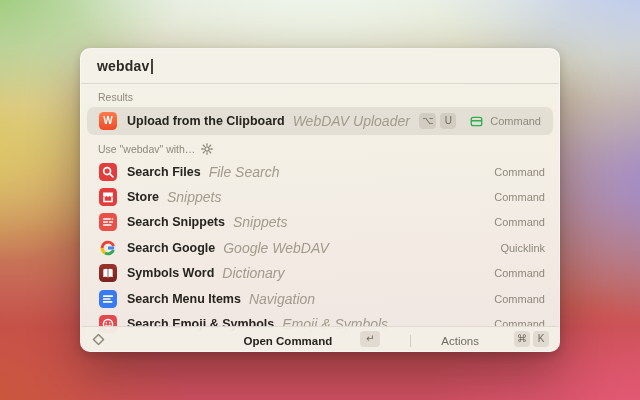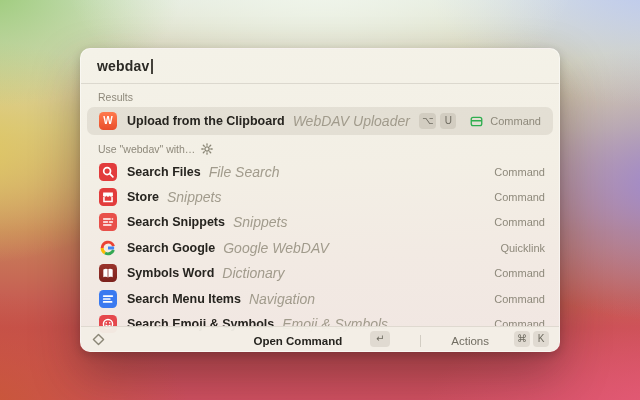--- a/index.html
+++ b/index.html
@@ -53,21 +53,21 @@
   }
   .shortcut { display:flex; gap:4px; margin-left:9px; }
   .footer {
     position:absolute; left:0; right:0; bottom:0; height:25px; z-index:5;
     background:rgba(242,238,230,0.96);
     border-top:1px solid rgba(62,56,40,0.11);
     display:flex; align-items:center; padding:0 10px;
   }
   .footer-right { margin-left:auto; display:flex; align-items:flex-end;gap:21px; }
   .footer-primary { font-size:11.5px; font-weight:700; color:#26241f; margin-right:7px; }
-  .footer-secondary { font-size:11.5px; color:#716d62; margin-right:4px; }
+  .footer-secondary { font-size:11.5px; color:#716d62; margin-right:14px; }
   .footer-sep { width:1px; height:12px; background:rgba(62,56,40,0.18); margin:0 9px; }
   .kgap { display:flex; gap:3px; }
   svg { display:block; }
 </style>
 </head>
 <body>
 
 <div class="window">
 
   <div class="search-row">

